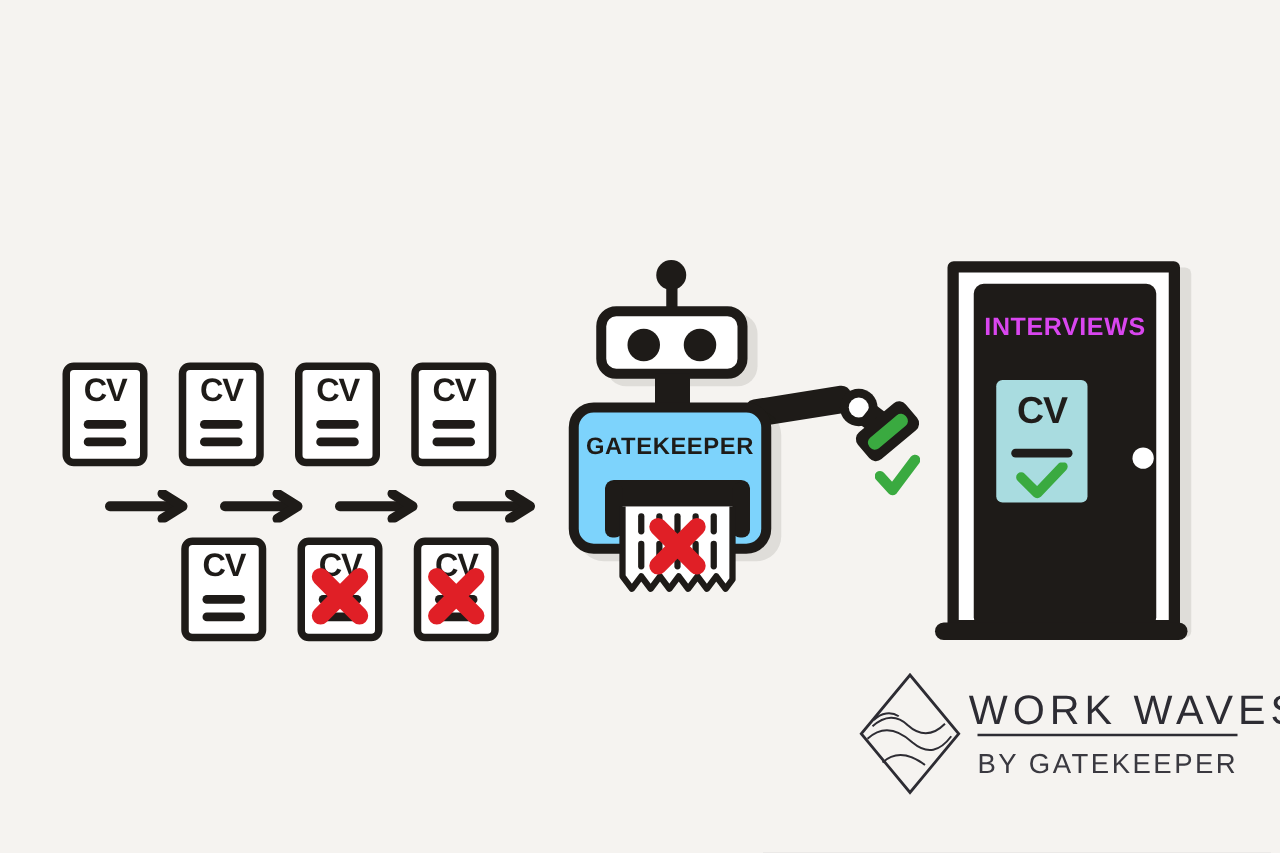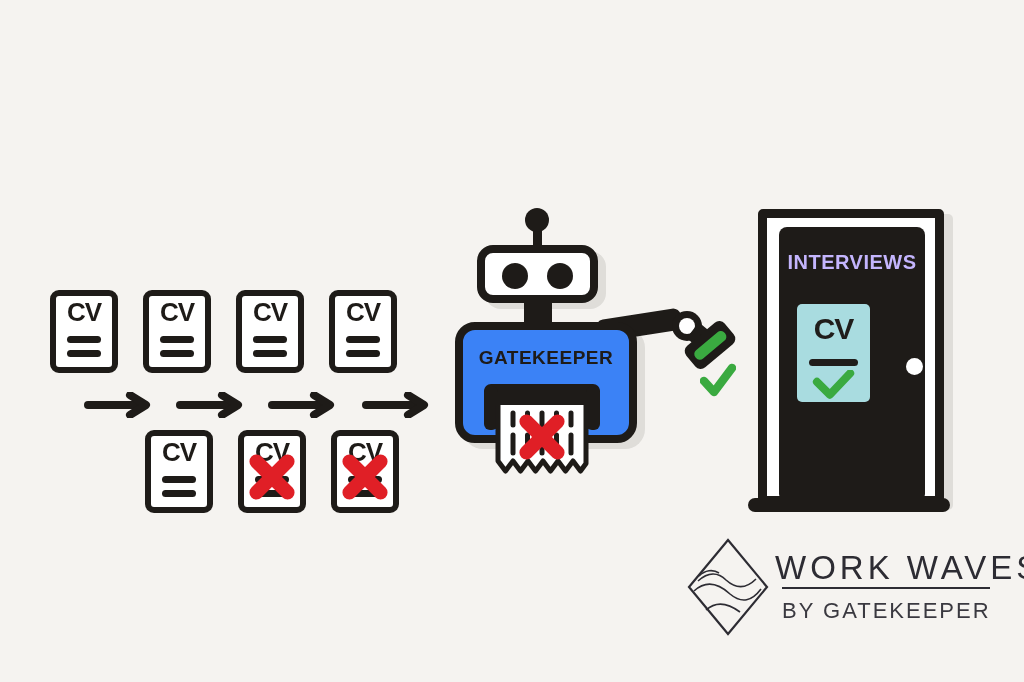--- a/index.html
+++ b/index.html
@@ -30,21 +30,21 @@
 
   
   .robot-part{position:absolute;}
   .antenna-ball{left:525px;top:208px;width:24px;height:24px;border-radius:50%;background:var(--ink);}
   .antenna-stem{left:533px;top:224px;width:9px;height:26px;background:var(--ink);}
   .robot-head{left:477px;top:245px;width:121px;height:58px;background:#fff;border:8px solid var(--ink);border-radius:16px;box-shadow:8px 6px 0 var(--shadow);}
   .robot-eye{width:26px;height:26px;border-radius:50%;background:var(--ink);top:263px;}
   .eye-left{left:502px;}
   .eye-right{left:547px;}
   .robot-neck{left:524px;top:299px;width:28px;height:28px;background:var(--ink);}
-  .robot-body{left:455px;top:322px;width:182px;height:121px;background:#3b82f6;border:8px solid var(--ink);border-radius:20px;box-shadow:8px 6px 0 var(--shadow);}
+  .robot-body{left:455px;top:322px;width:162px;height:121px;background:#7dd3fc;border:8px solid var(--ink);border-radius:20px;box-shadow:8px 6px 0 var(--shadow);}
   .robot-name{position:absolute;left:0;right:0;top:17px;text-align:center;font-weight:bold;font-size:19px;letter-spacing:.5px;color:var(--ink);}
   .robot-arm{left:596px;top:314px;width:86px;height:22px;background:var(--ink);border-radius:8px;transform:rotate(-9deg);}
   .arm-joint{left:672px;top:311px;width:30px;height:30px;border-radius:50%;background:var(--ink);}
   .arm-joint-hub{left:679px;top:318px;width:16px;height:16px;border-radius:50%;background:#fff;}
   .stamp-link{left:691px;top:325px;width:15px;height:20px;background:var(--ink);transform:rotate(38deg);border-radius:3px;}
   .stamp{left:685px;top:331px;width:50px;height:28px;background:var(--ink);border-radius:7px;transform:rotate(-40deg);display:flex;align-items:center;justify-content:center;}
   .stamp-pad{width:38px;height:11px;background:var(--green);border-radius:5px;}
   .float-check{left:700px;top:362px;width:36px;height:36px;}
 
   
@@ -54,21 +54,21 @@
   .wing-right{left:586px;}
   .shred-paper{left:494px;top:405px;width:96px;height:76px;}
   .paper-x{left:512px;top:407px;width:60px;height:60px;position:absolute;}
   .paper-x::before,.paper-x::after{content:"";position:absolute;left:1px;top:23px;width:58px;height:14px;background:var(--red);border-radius:8px;}
   .paper-x::before{transform:rotate(45deg);}
   .paper-x::after{transform:rotate(-45deg);}
 
   
   .door-frame{position:absolute;left:758px;top:209px;width:186px;height:296px;background:#fff;border:9px solid var(--ink);border-radius:5px;box-shadow:9px 5px 0 var(--shadow);}
   .door-panel{position:absolute;left:779px;top:227px;width:146px;height:275px;background:var(--ink);border-radius:8px;}
-  .door-sign{position:absolute;left:0;right:0;top:24px;text-align:center;color:#c4b5fd;font-weight:bold;font-size:20px;letter-spacing:.5px;}
+  .door-sign{position:absolute;left:0;right:0;top:24px;text-align:center;color:#d946ef;font-weight:bold;font-size:20px;letter-spacing:.5px;}
   .door-card{position:absolute;left:18px;top:77px;width:73px;height:98px;background:var(--card-blue);border-radius:5px;text-align:center;}
   .door-card .cv-text{font-weight:bold;font-size:30px;color:#201d1b;margin-top:8px;letter-spacing:-1px;}
   .door-card .card-line{position:absolute;left:12px;right:12px;top:55px;height:7px;background:#201d1b;border-radius:4px;}
   .door-card svg{position:absolute;left:14px;top:66px;}
   .door-knob{position:absolute;left:906px;top:358px;width:17px;height:17px;border-radius:50%;background:#fff;}
   .door-threshold{position:absolute;left:748px;top:498px;width:202px;height:14px;background:var(--ink);border-radius:7px;}
 
   
   .brand-mark{position:absolute;left:686px;top:537px;width:84px;height:100px;}
   .brand-title{position:absolute;left:775px;top:549px;width:216px;font-size:33px;font-weight:300;letter-spacing:4px;color:#2d2c33;white-space:nowrap;}

